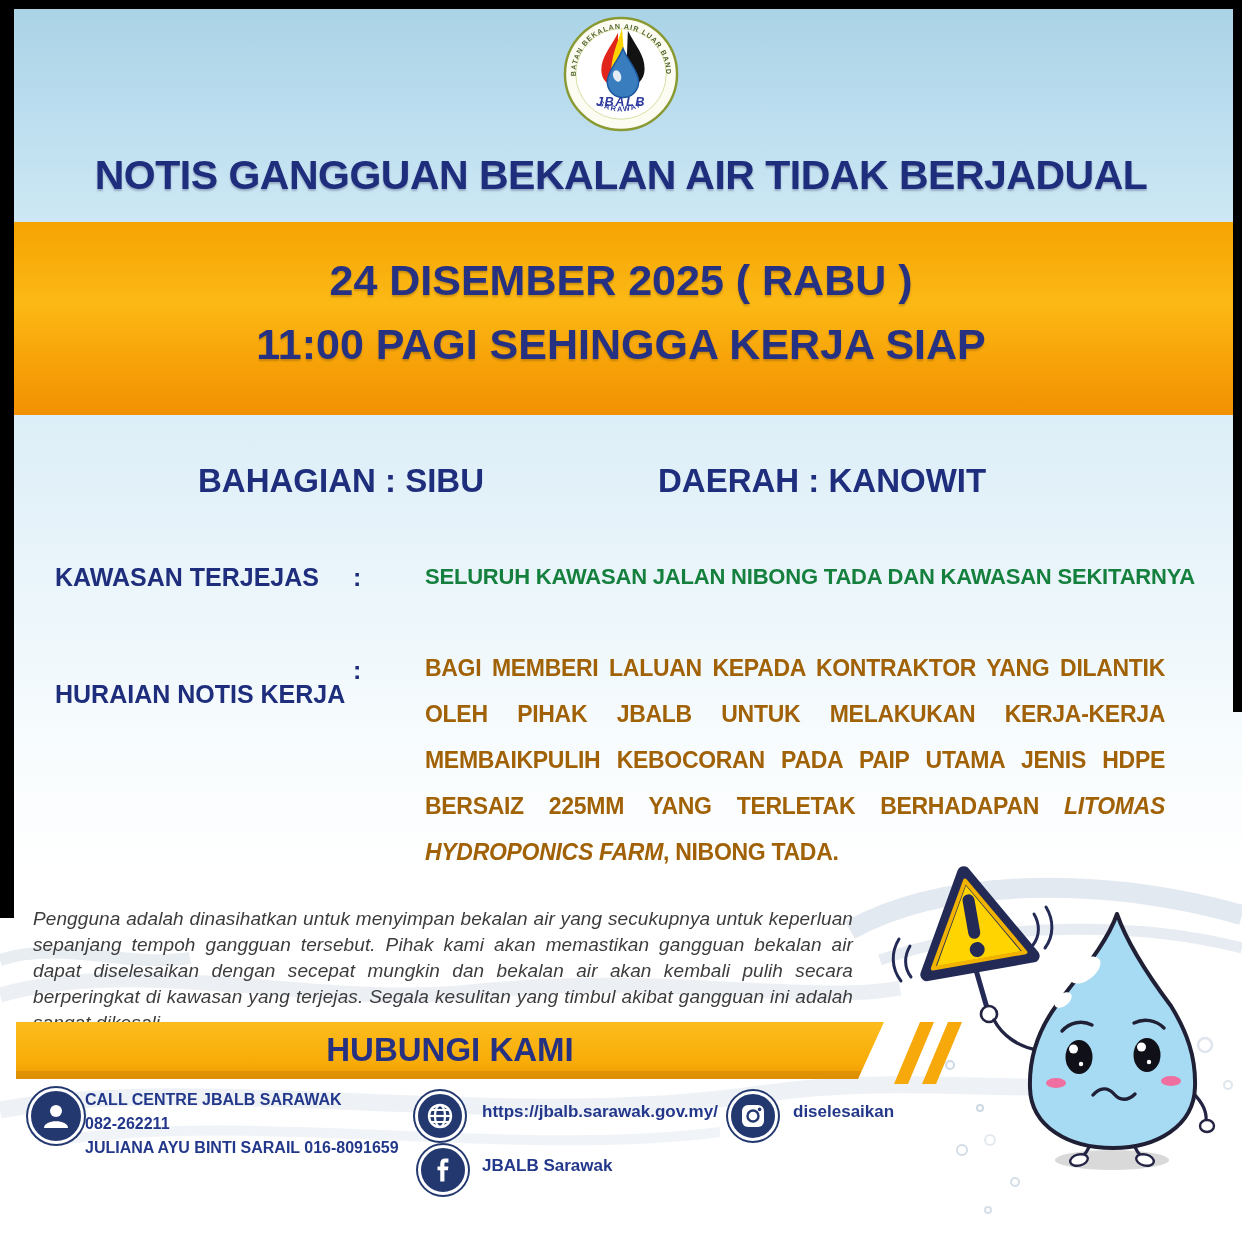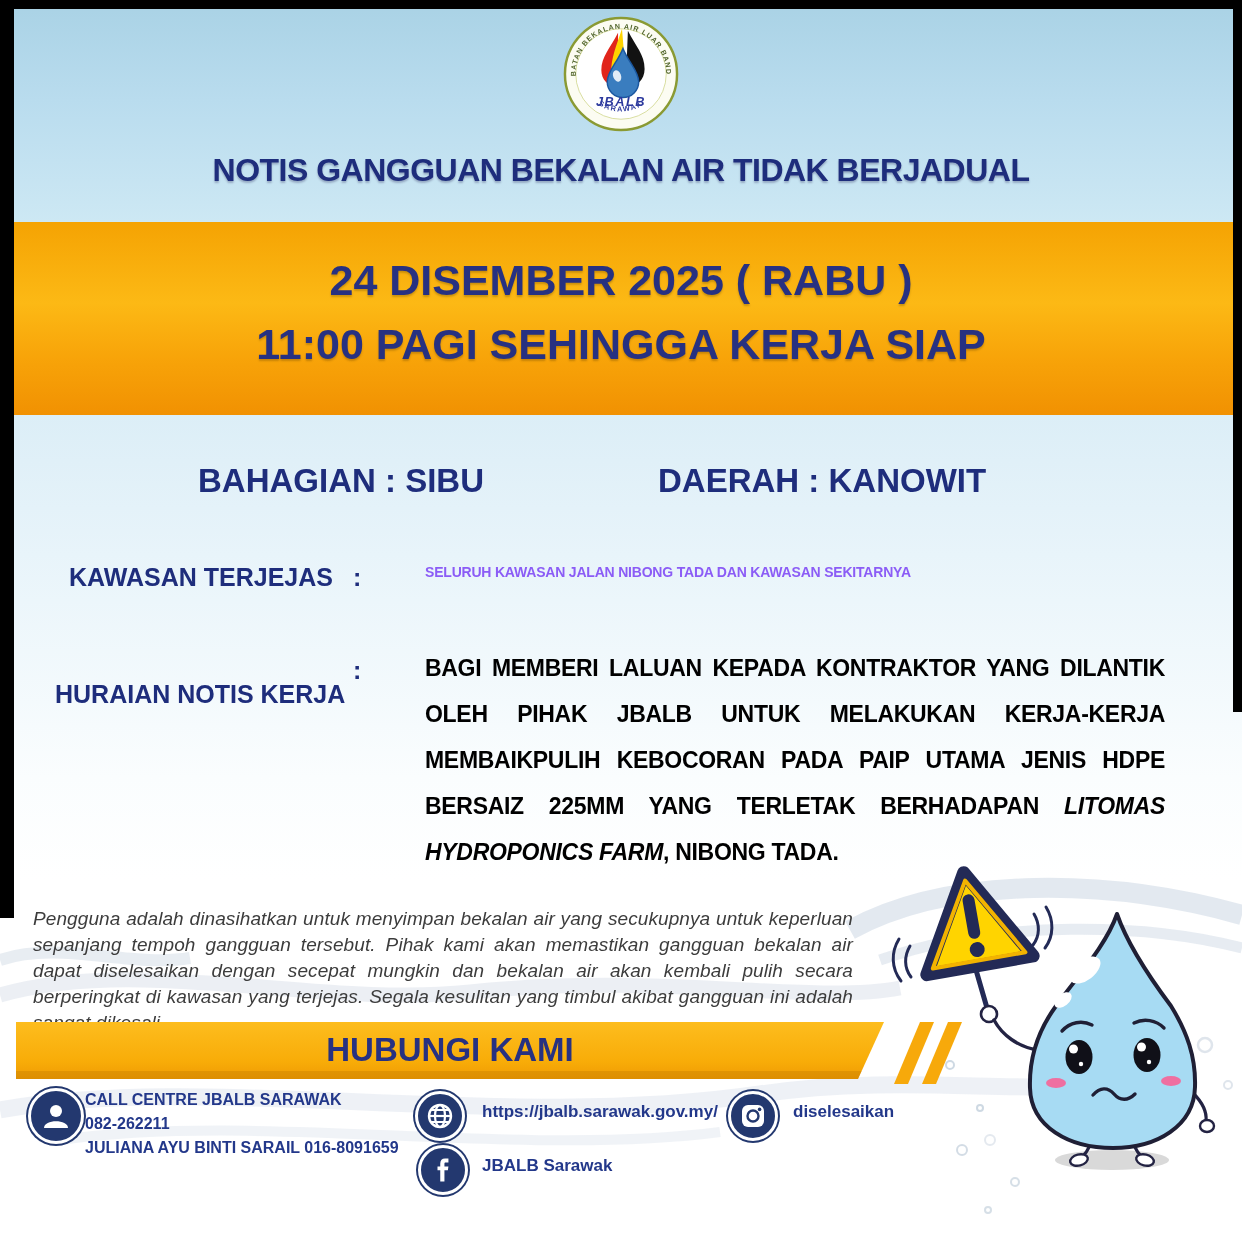--- a/index.html
+++ b/index.html
@@ -13,29 +13,29 @@
            background:linear-gradient(180deg,#f5a303 0%,#fcb915 42%,#f8a409 70%,#f19102 100%);}
   .sec-mid{left:0;top:415px;width:1242px;height:465px;
            background:linear-gradient(180deg,#dceef7 0%,#ecf6fb 40%,#fafdfe 78%,#ffffff 100%);}
   .sec-bottom{left:0;top:880px;width:1242px;height:354px;background:#ffffff;}
   
   .frame-top{left:0;top:0;width:1242px;height:9px;background:#000;z-index:6;}
   .frame-left{left:0;top:0;width:14px;height:918px;background:#000;z-index:6;}
   .frame-right{left:1233px;top:0;width:9px;height:712px;background:#000;z-index:6;}
   .z1{z-index:1;} .z2{z-index:2;} .z3{z-index:3;}
   
-  .page-title{left:0;top:152px;width:1242px;text-align:center;font-size:32px;font-weight:bold;
+  .page-title{left:0;top:152px;width:1242px;text-align:center;font-size:41px;font-weight:bold;
               letter-spacing:-0.5px;color:#1e2d7c;text-shadow:0 2px 2px rgba(40,40,90,.30);}
   .band-line{left:0;width:1242px;text-align:center;font-weight:bold;font-size:43px;color:#273181;
              text-shadow:0 2px 2px rgba(60,40,0,.25);}
   .region-text{top:462px;font-size:33px;font-weight:bold;color:#1e2d7c;}
   .detail-label{font-size:25px;font-weight:bold;color:#1e2d7c;}
   .detail-colon{font-size:25px;font-weight:bold;color:#1e2d7c;}
-  .kawasan-value{font-size:14px;font-weight:bold;color:#8b5cf6;white-space:nowrap;letter-spacing:-0.2px;}
-  .huraian-text{width:740px;font-size:23px;font-weight:bold;color:#000000;line-height:46px;
+  .kawasan-value{font-size:22px;font-weight:bold;color:#15803d;white-space:nowrap;letter-spacing:-0.2px;}
+  .huraian-text{width:740px;font-size:23px;font-weight:bold;color:#a16207;line-height:46px;
                 text-align:justify;letter-spacing:-0.3px;}
   .huraian-text .it{font-style:italic;}
   .advisory{width:820px;font-size:19px;font-style:italic;color:#3c3c3c;line-height:26px;
             text-align:justify;letter-spacing:0.1px;}
   
   .contact-banner{left:16px;top:1022px;width:868px;height:57px;
       background:linear-gradient(180deg,#fdbd1e 0%,#f8ac08 70%,#ef9a03 100%);
       clip-path:polygon(0 0,100% 0,calc(100% - 26px) 100%,0 100%);
       box-shadow:inset 0 -8px 0 rgba(190,120,0,.35);
       text-align:center;line-height:55px;font-size:33px;font-weight:bold;color:#273181;z-index:2;}
@@ -91,21 +91,21 @@
   </svg>
 
   <div class="abs z2 page-title">NOTIS GANGGUAN BEKALAN AIR TIDAK BERJADUAL</div>
 
   <div class="abs z2 band-line" style="top:256px;">24 DISEMBER 2025 ( RABU )</div>
   <div class="abs z2 band-line" style="top:320px;">11:00 PAGI SEHINGGA KERJA SIAP</div>
 
   <div class="abs z2 region-text" style="left:198px;">BAHAGIAN : SIBU</div>
   <div class="abs z2 region-text" style="left:658px;">DAERAH : KANOWIT</div>
 
-  <div class="abs z2 detail-label" style="left:55px;top:563px;margin-left:14px;">KAWASAN TERJEJAS</div>
+  <div class="abs z2 detail-label" style="left:55px;top:563px;">KAWASAN TERJEJAS</div>
   <div class="abs z2 detail-colon" style="left:353px;top:563px;">:</div>
   <div class="abs z2 kawasan-value" style="left:425px;top:564px;">SELURUH KAWASAN JALAN NIBONG TADA DAN KAWASAN SEKITARNYA</div>
 
   <div class="abs z2 detail-label" style="left:55px;top:656px;margin-top:24px;">HURAIAN NOTIS KERJA</div>
   <div class="abs z2 detail-colon" style="left:353px;top:656px;">:</div>
   <div class="abs z2 huraian-text" style="left:425px;top:645px;">
     <span>BAGI MEMBERI LALUAN KEPADA KONTRAKTOR YANG DILANTIK OLEH PIHAK JBALB UNTUK MELAKUKAN KERJA-KERJA MEMBAIKPULIH KEBOCORAN PADA PAIP UTAMA JENIS HDPE BERSAIZ 225MM YANG TERLETAK BERHADAPAN </span><span class="it">LITOMAS HYDROPONICS FARM</span><span>, NIBONG TADA.</span>
   </div>
 
   <div class="abs z2 advisory" style="left:33px;top:906px;">Pengguna adalah dinasihatkan untuk menyimpan bekalan air yang secukupnya untuk keperluan sepanjang tempoh gangguan tersebut. Pihak kami akan memastikan gangguan bekalan air dapat diselesaikan dengan secepat mungkin dan bekalan air akan kembali pulih secara berperingkat di kawasan yang terjejas. Segala kesulitan yang timbul akibat gangguan ini adalah sangat dikesali.</div>

